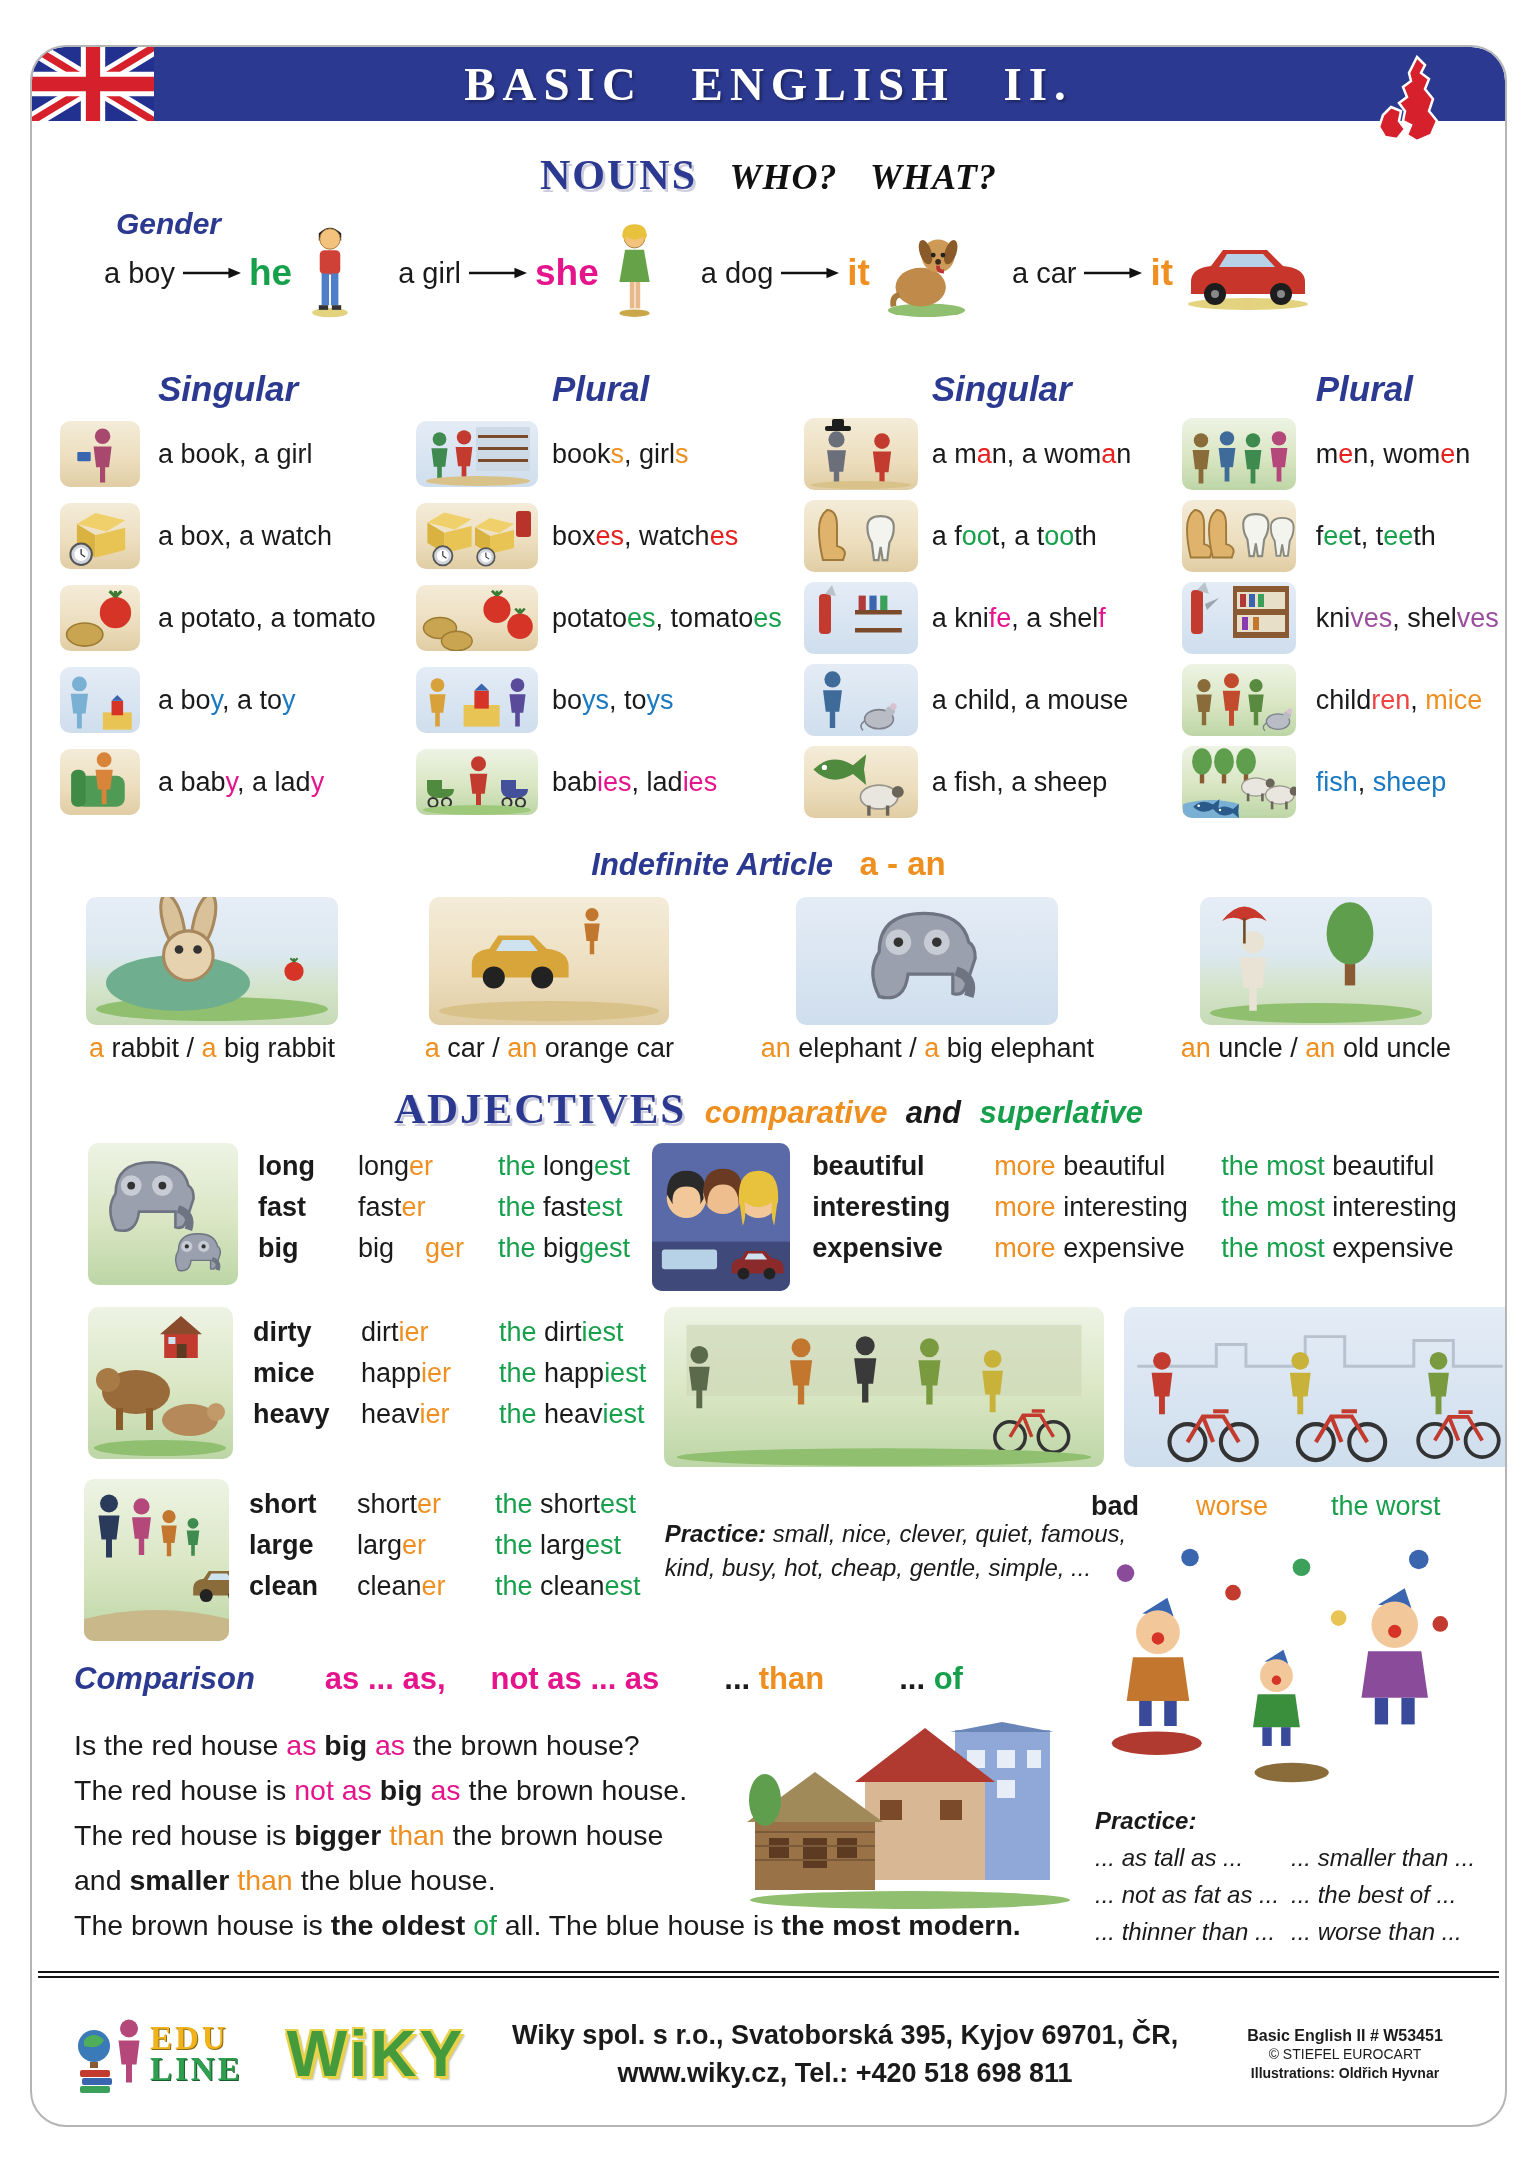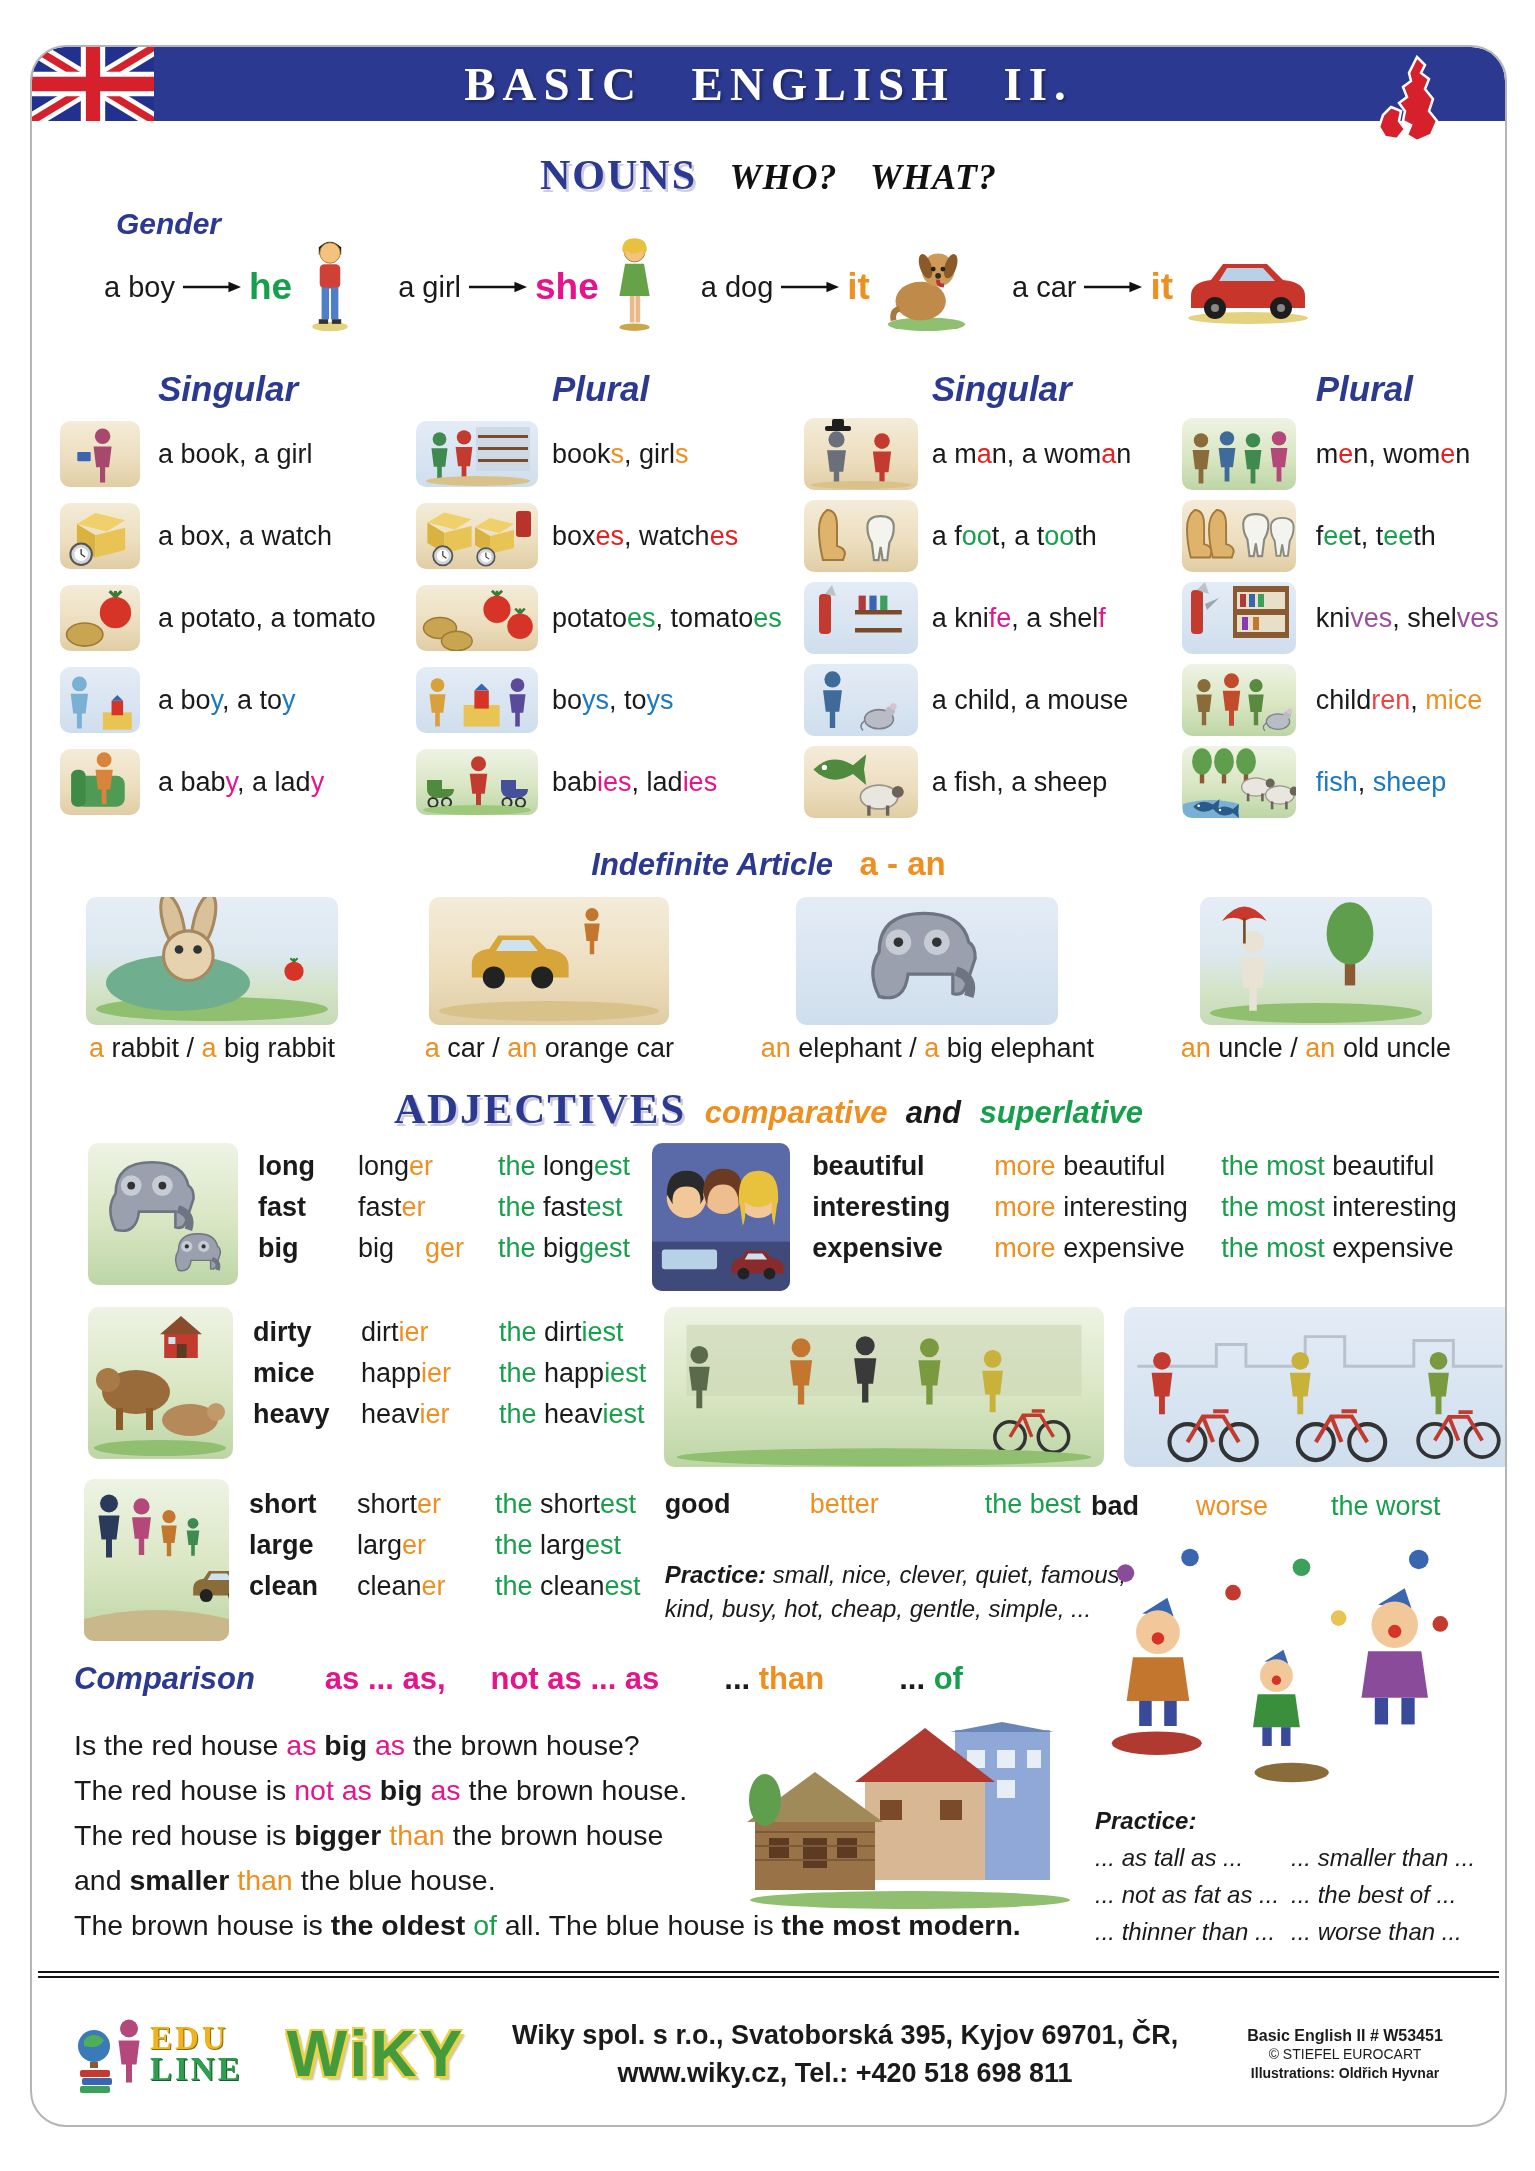--- a/index.html
+++ b/index.html
@@ -17,21 +17,21 @@
   .ukmap{position:absolute;right:54px;top:8px;width:74px;height:100px;z-index:3;}
   
   .content{flex:1;padding:0 28px;}
   .nouns-head{margin-top:30px;text-align:center;}
   .nouns-word{font-family:"Liberation Serif",serif;font-weight:bold;font-size:42px;color:#2b3990;
               text-shadow:2.5px 2.5px 0 rgba(130,130,170,.4);letter-spacing:2px;}
   .whowhat{font-family:"Liberation Serif",serif;font-weight:bold;font-style:italic;font-size:36px;
            color:#111;margin-left:28px;letter-spacing:1px;}
   .gender{position:relative;margin-top:6px;height:148px;}
   .gender-label{position:absolute;left:56px;top:2px;font-size:30px;font-weight:bold;font-style:italic;color:#2b3990;}
-  .gender-row{position:absolute;left:44px;top:32px;display:flex;align-items:center;justify-content:center;}
+  .gender-row{position:absolute;left:44px;top:18px;display:flex;align-items:center;justify-content:center;}
   .g-item{display:flex;align-items:center;margin-right:40px;}
   .g-from{font-size:29px;}
   .g-arrow{width:58px;height:14px;margin:0 8px;flex:none;}
   .g-to{font-size:37px;font-weight:bold;margin-right:10px;}
   .g-img{flex:none;}
   
   .ntables{display:flex;gap:22px;margin-top:16px;}
   .ntable{flex:1;display:grid;align-items:center;column-gap:10px;grid-template-rows:44px repeat(5,82px);}
   .ntable.left{grid-template-columns:88px 248px 126px 1fr;}
   .ntable.right{grid-template-columns:118px 240px 124px 1fr;}
@@ -875,25 +875,20 @@
             <span><span>short</span><span style="color: rgb(238, 143, 31);">er</span></span>
             <span><span style="color: rgb(23, 160, 76);">the </span><span>short</span><span style="color: rgb(23, 160, 76);">est</span></span>
             <span class="base">large</span>
             <span><span>larg</span><span style="color: rgb(238, 143, 31);">er</span></span>
             <span><span style="color: rgb(23, 160, 76);">the </span><span>larg</span><span style="color: rgb(23, 160, 76);">est</span></span>
             <span class="base">clean</span>
             <span><span>clean</span><span style="color: rgb(238, 143, 31);">er</span></span>
             <span><span style="color: rgb(23, 160, 76);">the </span><span>clean</span><span style="color: rgb(23, 160, 76);">est</span></span>
           </div>
           <div class="midcol">
-            <div class="goodrow">
-              <span class="base">good</span>
-              <span><span style="color: rgb(238, 143, 31);">better</span></span>
-              <span><span style="color: rgb(23, 160, 76);">the  best</span></span>
-            </div>
             <div class="prac1">
               <span class="prac-label">Practice:</span>
               <span>small, nice, clever, quiet, famous,</span><br>
               <span>kind, busy, hot, cheap, gentle, simple, ...</span>
             </div>
           </div>
         </div>
 
         <div class="comparison">
           <div class="comp-head">

